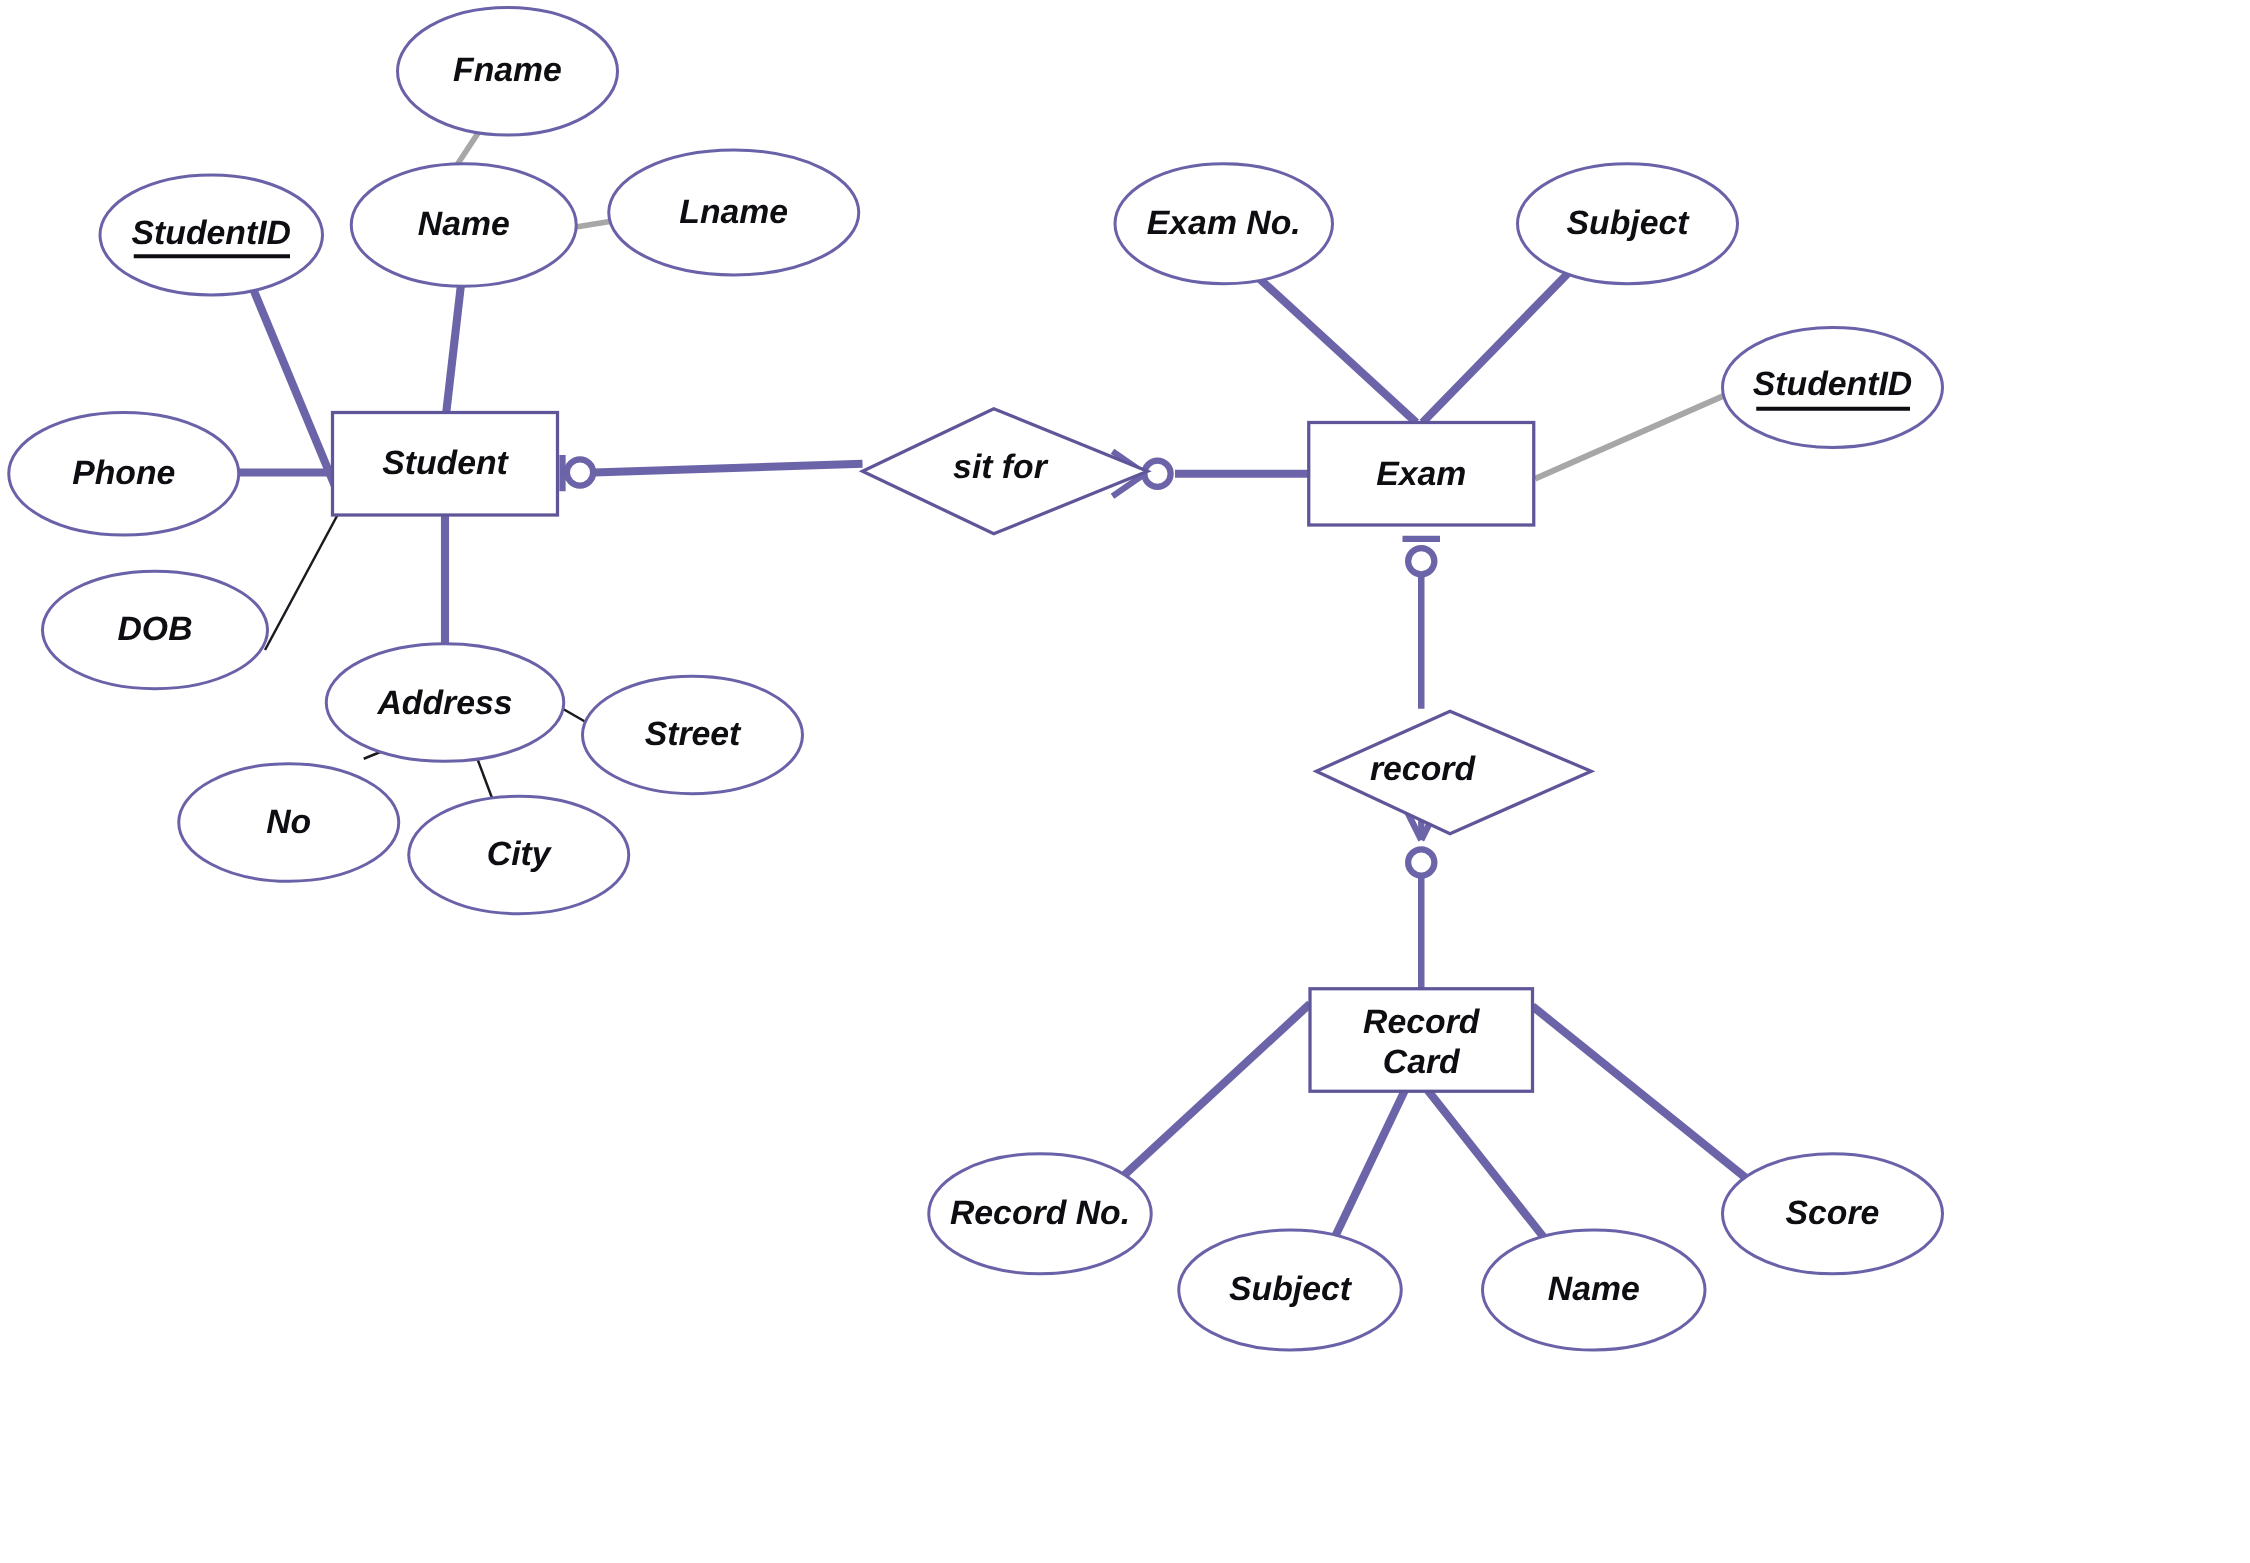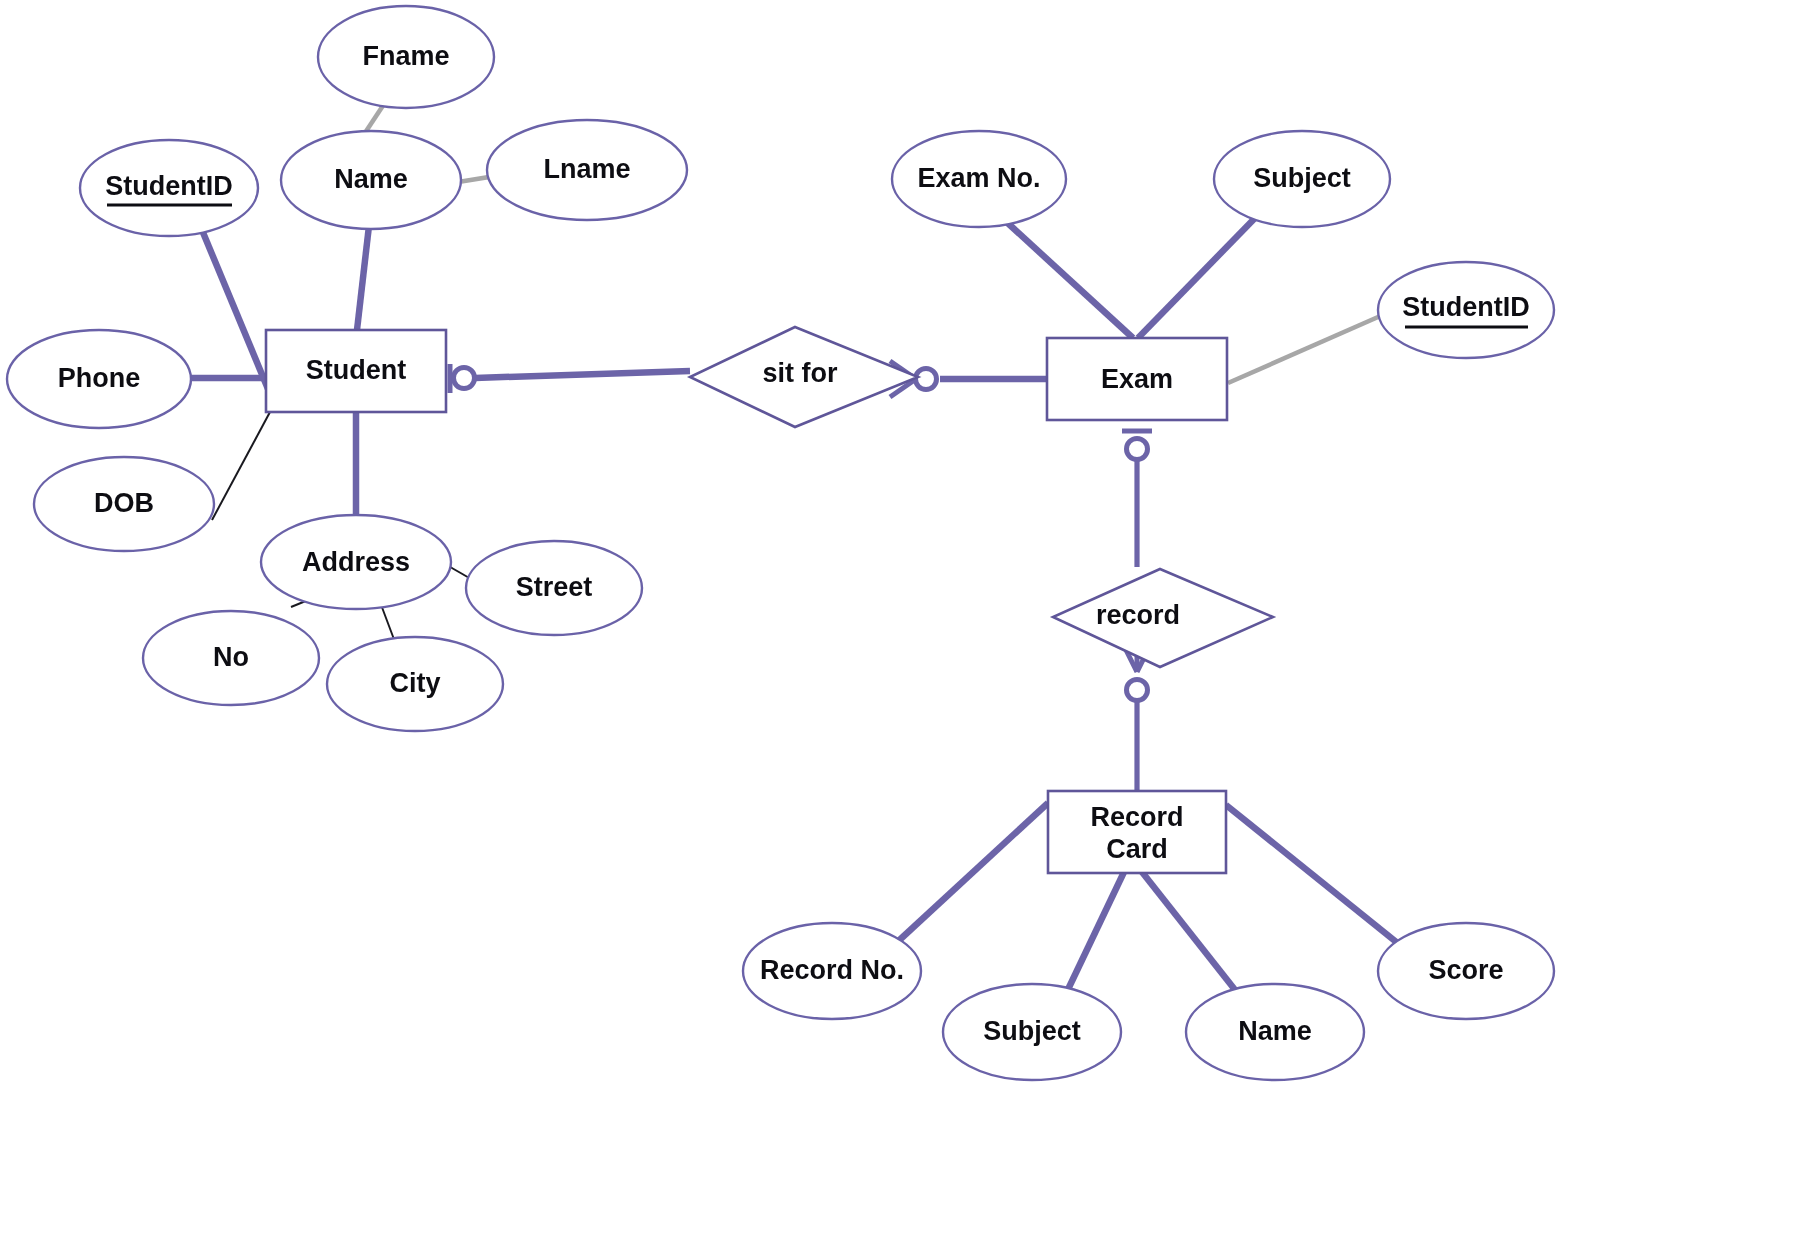--- a/index.html
+++ b/index.html
@@ -7,20 +7,21 @@
     padding: 0;
     background: #ffffff;
   }
   #canvas-wrap {
     position: relative;
     width: 1800px;
     height: 1250px;
     background: #ffffff;
     overflow: hidden;
     font-family: "Liberation Sans", sans-serif;
+    font-style: italic;
   }
   svg#er {
     position: absolute;
     left: 0;
     top: 0;
     width: 1800px;
     height: 1250px;
     display: block;
   }
   .ellipse-shape {

